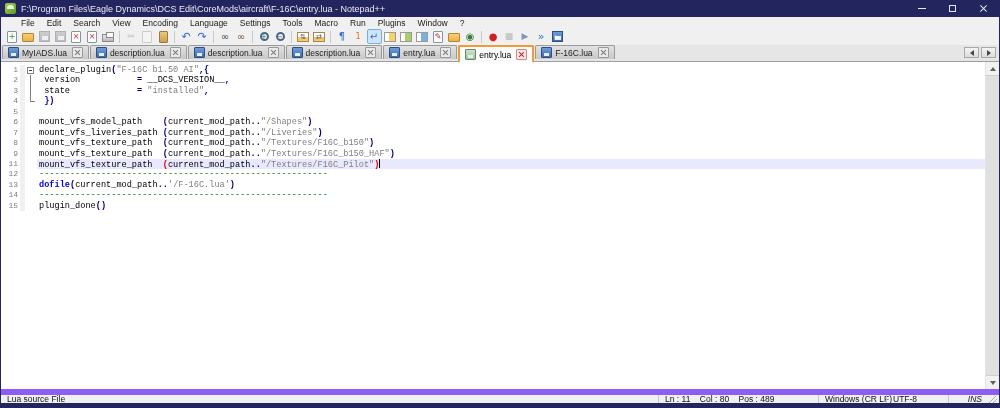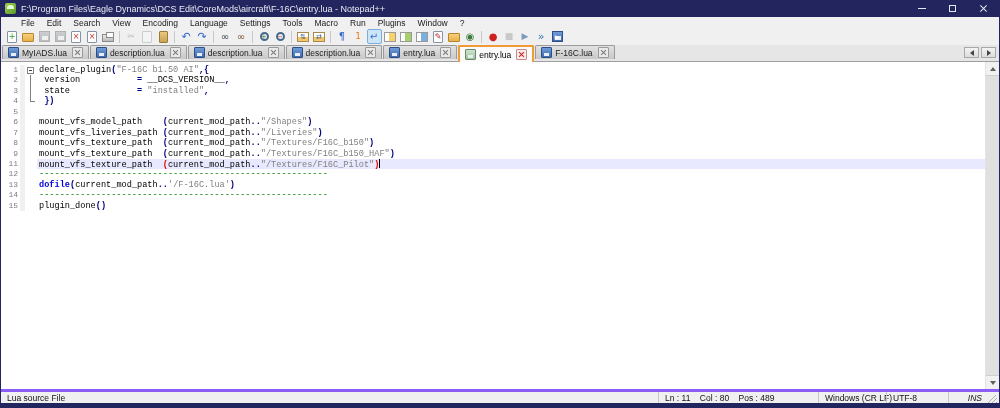--- a/index.html
+++ b/index.html
@@ -84,21 +84,21 @@
   .fold-cont::before{content:"";position:absolute;left:5px;top:0;bottom:0;width:1px;background:#808080;}
   .fold-end::before{content:"";position:absolute;left:5px;top:0;height:6px;width:1px;background:#808080;}
   .fold-end::after{content:"";position:absolute;left:5px;top:5px;width:5px;height:1px;background:#808080;}
   .vscroll{width:13px;background:#f1f1f1;border-left:1px solid #e3e3e3;display:flex;flex-direction:column;flex:none;}
   .sarrow{height:13px;display:flex;align-items:center;justify-content:center;flex:none;}
   .arr-up{width:0;height:0;border-left:3.5px solid transparent;border-right:3.5px solid transparent;border-bottom:4px solid #606060;}
   .arr-dn{width:0;height:0;border-left:3.5px solid transparent;border-right:3.5px solid transparent;border-top:4px solid #606060;}
   .sthumb{flex:1;background:#e0e0e0;border-top:1px solid #cfcfcf;border-bottom:1px solid #cfcfcf;}
 
   
-  .statusbar{height:14px;background:#f0f0f0;border-top:3px solid #8b5cf6;display:flex;align-items:center;font-size:8.5px;color:#111;flex:none;box-sizing:border-box;}
+  .statusbar{height:14px;background:#f0f0f0;border-top:6px solid #8b5cf6;display:flex;align-items:center;font-size:8.5px;color:#111;flex:none;box-sizing:border-box;}
   .ssec{white-space:pre;padding:0 6px;height:100%;display:flex;align-items:center;box-sizing:border-box;}
   .ssec + .ssec{border-left:1px solid #c8c8c8;}
   .s-type{flex:1;}
   .s-len{width:132px;flex:none;}
   .s-cur{width:160px;flex:none;}
   .s-eol{width:68px;flex:none;}
   .s-enc{width:62px;flex:none;}
   .s-ins{width:40px;flex:none;justify-content:flex-end;font-style:italic;}
   .grip{width:9px;height:9px;margin:3px 2px 0 0;flex:none;background:
     linear-gradient(135deg,transparent 40%,#b0b0b0 40%,#b0b0b0 48%,transparent 48%,transparent 62%,#b0b0b0 62%,#b0b0b0 70%,transparent 70%,transparent 84%,#b0b0b0 84%,#b0b0b0 92%,transparent 92%);}

